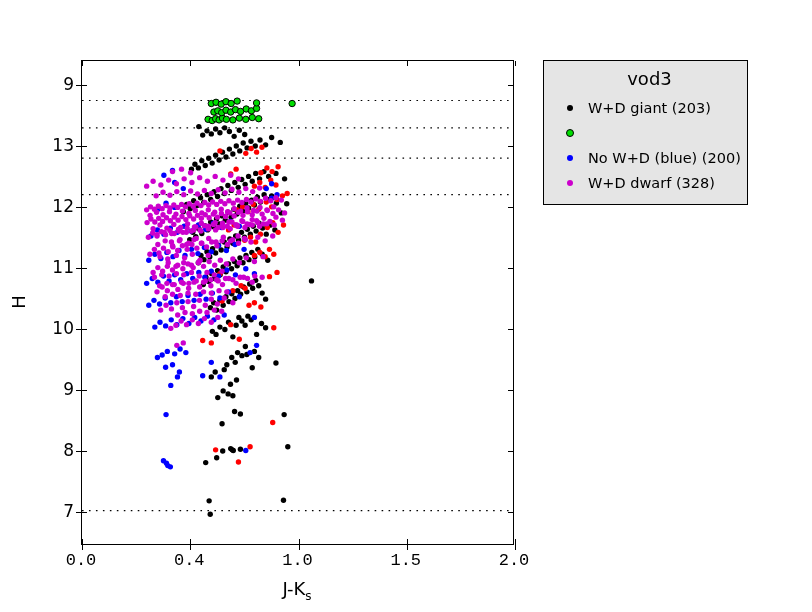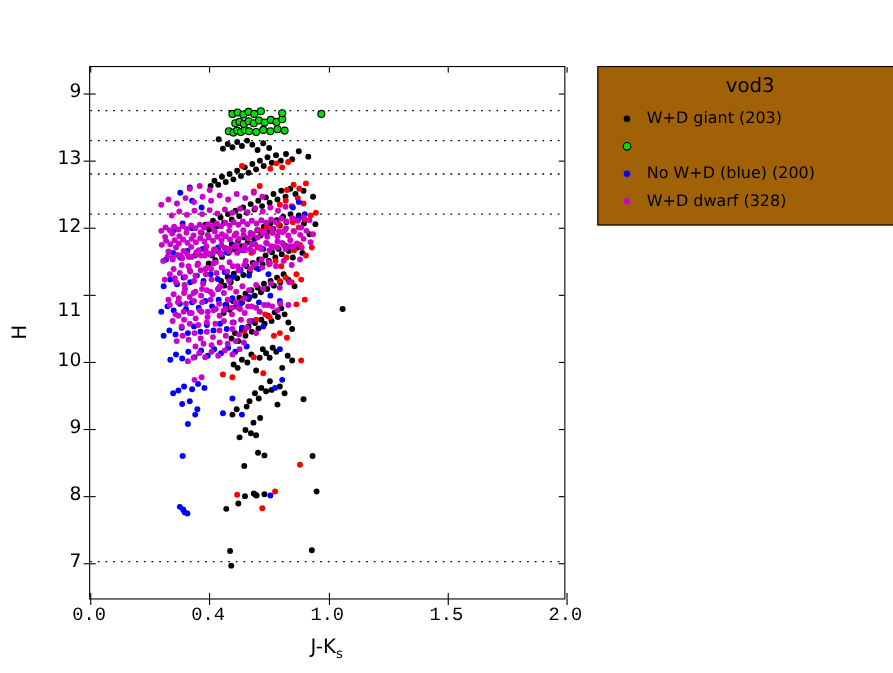--- a/index.html
+++ b/index.html
@@ -30,22 +30,22 @@
   #x-tick-labels{position:absolute;left:81px;top:552px;width:433px;height:24px;font-family:Liberation Mono, monospace;}
 
   #axis-label-y{position:absolute;left:18px;top:302px;
       font-size:18px;transform:translate(-50%,-50%) rotate(-90deg);
       transform-origin:center center;white-space:nowrap;}
   #axis-label-x{position:absolute;left:297px;top:578px;
       font-size:18px;transform:translateX(-50%);white-space:nowrap;}
   #axis-label-x sub{font-size:12px;}
 
   
-  #legend{position:absolute;left:543px;top:60px;width:270px;
-          border:1.2px solid #000;background:#a16207;box-sizing:border-box;
+  #legend{position:absolute;left:543px;top:60px;width:205px;
+          border:1.2px solid #000;background:#e5e5e5;box-sizing:border-box;
           padding:6px 0 8px 8px;}
   #legend-title{text-align:center;font-size:18px;line-height:1.25;
                 margin:1px 0 5px 0;}
   .legend-row{display:flex;align-items:center;height:25px;text-align:right;}
   .legend-marker-cell{width:36px;display:flex;justify-content:center;align-items:center;}
   .legend-dot{width:6px;height:6px;border-radius:50%;display:block;}
   .legend-dot.edged{width:6px;height:6px;border:1.3px solid #000;box-sizing:content-box;}
   .legend-text{font-size:14.5px;line-height:1;white-space:nowrap;}
 </style>
 </head>
@@ -855,21 +855,21 @@
         <div class="tick-x-in" style="left: 433px;"></div>
         <div class="tick-x-t" style="left: 433px;"></div>
       </div>
   </div>
 
   <div id="y-tick-labels">
       <div class="ylabel-txt" style="top: 451.447px;">7</div>
       <div class="ylabel-txt" style="top: 390.44px;">8</div>
       <div class="ylabel-txt" style="top: 329.434px;">9</div>
       <div class="ylabel-txt" style="top: 268.428px;">10</div>
-      <div class="ylabel-txt" style="top: 207.421px; margin-top: 16px;">11</div>
+      <div class="ylabel-txt" style="top: 207.421px;">11</div>
       <div class="ylabel-txt" style="top: 146.415px;">12</div>
       <div class="ylabel-txt" style="top: 85.4088px;">13</div>
       <div class="ylabel-txt" style="top: 24.4025px;">9</div>
     </div>
 
   <div id="x-tick-labels">
       <div class="xlabel-txt" style="left: 0px;">0.0</div>
       <div class="xlabel-txt" style="left: 108.25px;">0.4</div>
       <div class="xlabel-txt" style="left: 216.5px;">1.0</div>
       <div class="xlabel-txt" style="left: 324.75px;">1.5</div>

